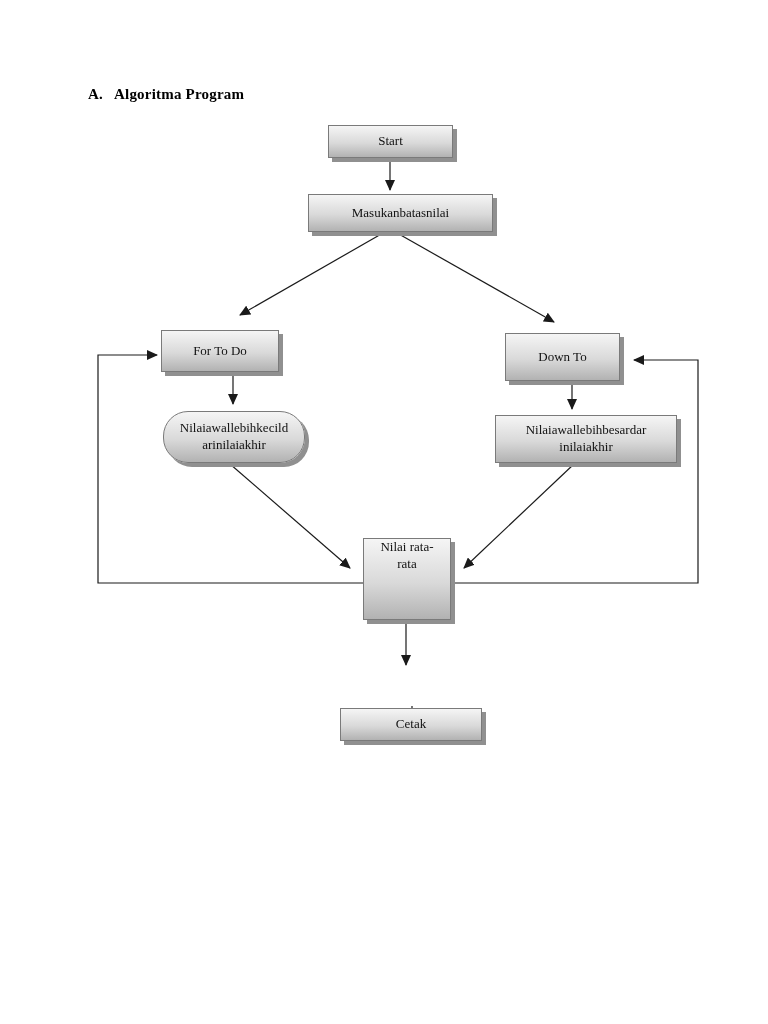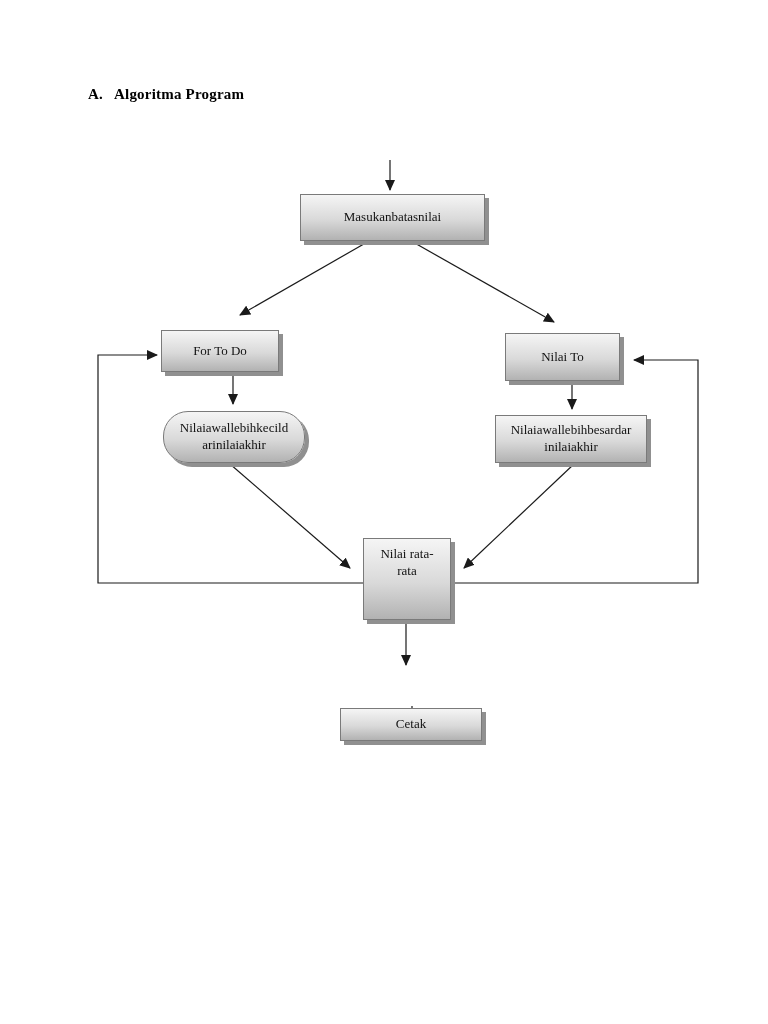--- a/index.html
+++ b/index.html
@@ -41,26 +41,26 @@
     display:flex;
     flex-direction:column;
     align-items:center;
     justify-content:center;
     text-align:center;
     font-size:13px;
     line-height:1.3;
     color:var(--text-color);
   }
   #node-start {left:328px;top:125px;width:125px;height:33px;}
-  #node-masukan-batas-nilai {left:300px;top:194px;width:185px;height:47px;}
+  #node-masukan-batas-nilai {left:308px;top:194px;width:185px;height:38px;}
   #node-for-to-do {left:161px;top:330px;width:118px;height:42px;}
   #node-down-to {left:505px;top:333px;width:115px;height:48px;}
   #node-nilai-awal-lebih-kecil {left:163px;top:411px;width:142px;height:52px;border-radius:25px;}
-  #node-nilai-awal-lebih-besar {left:495px;top:415px;width:152px;height:48px;}
-  #node-nilai-rata-rata {left:363px;top:538px;width:88px;height:82px;justify-content:flex-start;padding-top:7px;}
+  #node-nilai-awal-lebih-besar {left:495px;top:415px;width:182px;height:48px;}
+  #node-nilai-rata-rata {left:363px;top:538px;width:88px;height:82px;justify-content:flex-start;}
   #node-cetak {left:340px;top:672px;width:142px;height:33px;margin-top:36px;}
   #node-end {left:345px;top:748px;width:133px;height:35px;}
 </style>
 </head>
 <body>
 
 <div id="page">
 
   <div id="heading">
     <span class="numbering">A.</span><span>Algoritma Program</span>
@@ -80,31 +80,34 @@
       <line x1="572" y1="383" x2="572" y2="409" marker-end="url(#ah)"></line>
       <line x1="230" y1="464" x2="350" y2="568" marker-end="url(#ah)"></line>
       <line x1="574" y1="464" x2="464" y2="568" marker-end="url(#ah)"></line>
       <line x1="406" y1="622" x2="406" y2="665" marker-end="url(#ah)"></line>
       <line x1="412" y1="706" x2="412" y2="740" marker-end="url(#ah)"></line>
       <polyline points="363,583 98,583 98,355 157,355" marker-end="url(#ah)"></polyline>
       <polyline points="452,583 698,583 698,360 634,360" marker-end="url(#ah)"></polyline>
     </g>
   </svg>
 
+  <div class="node" id="node-start">
+    <span>Start</span>
+  </div>
 
   <div class="node" id="node-masukan-batas-nilai">
     <span>Masukanbatasnilai</span>
   </div>
 
   <div class="node" id="node-for-to-do">
     <span>For To Do</span>
   </div>
 
   <div class="node" id="node-down-to">
-    <span>Nilai To</span>
+    <span>Down To</span>
   </div>
 
   <div class="node" id="node-nilai-awal-lebih-kecil">
     <span>Nilaiawallebihkecild</span>
     <span>arinilaiakhir</span>
   </div>
 
   <div class="node" id="node-nilai-awal-lebih-besar">
     <span>Nilaiawallebihbesardar</span>
     <span>inilaiakhir</span>

